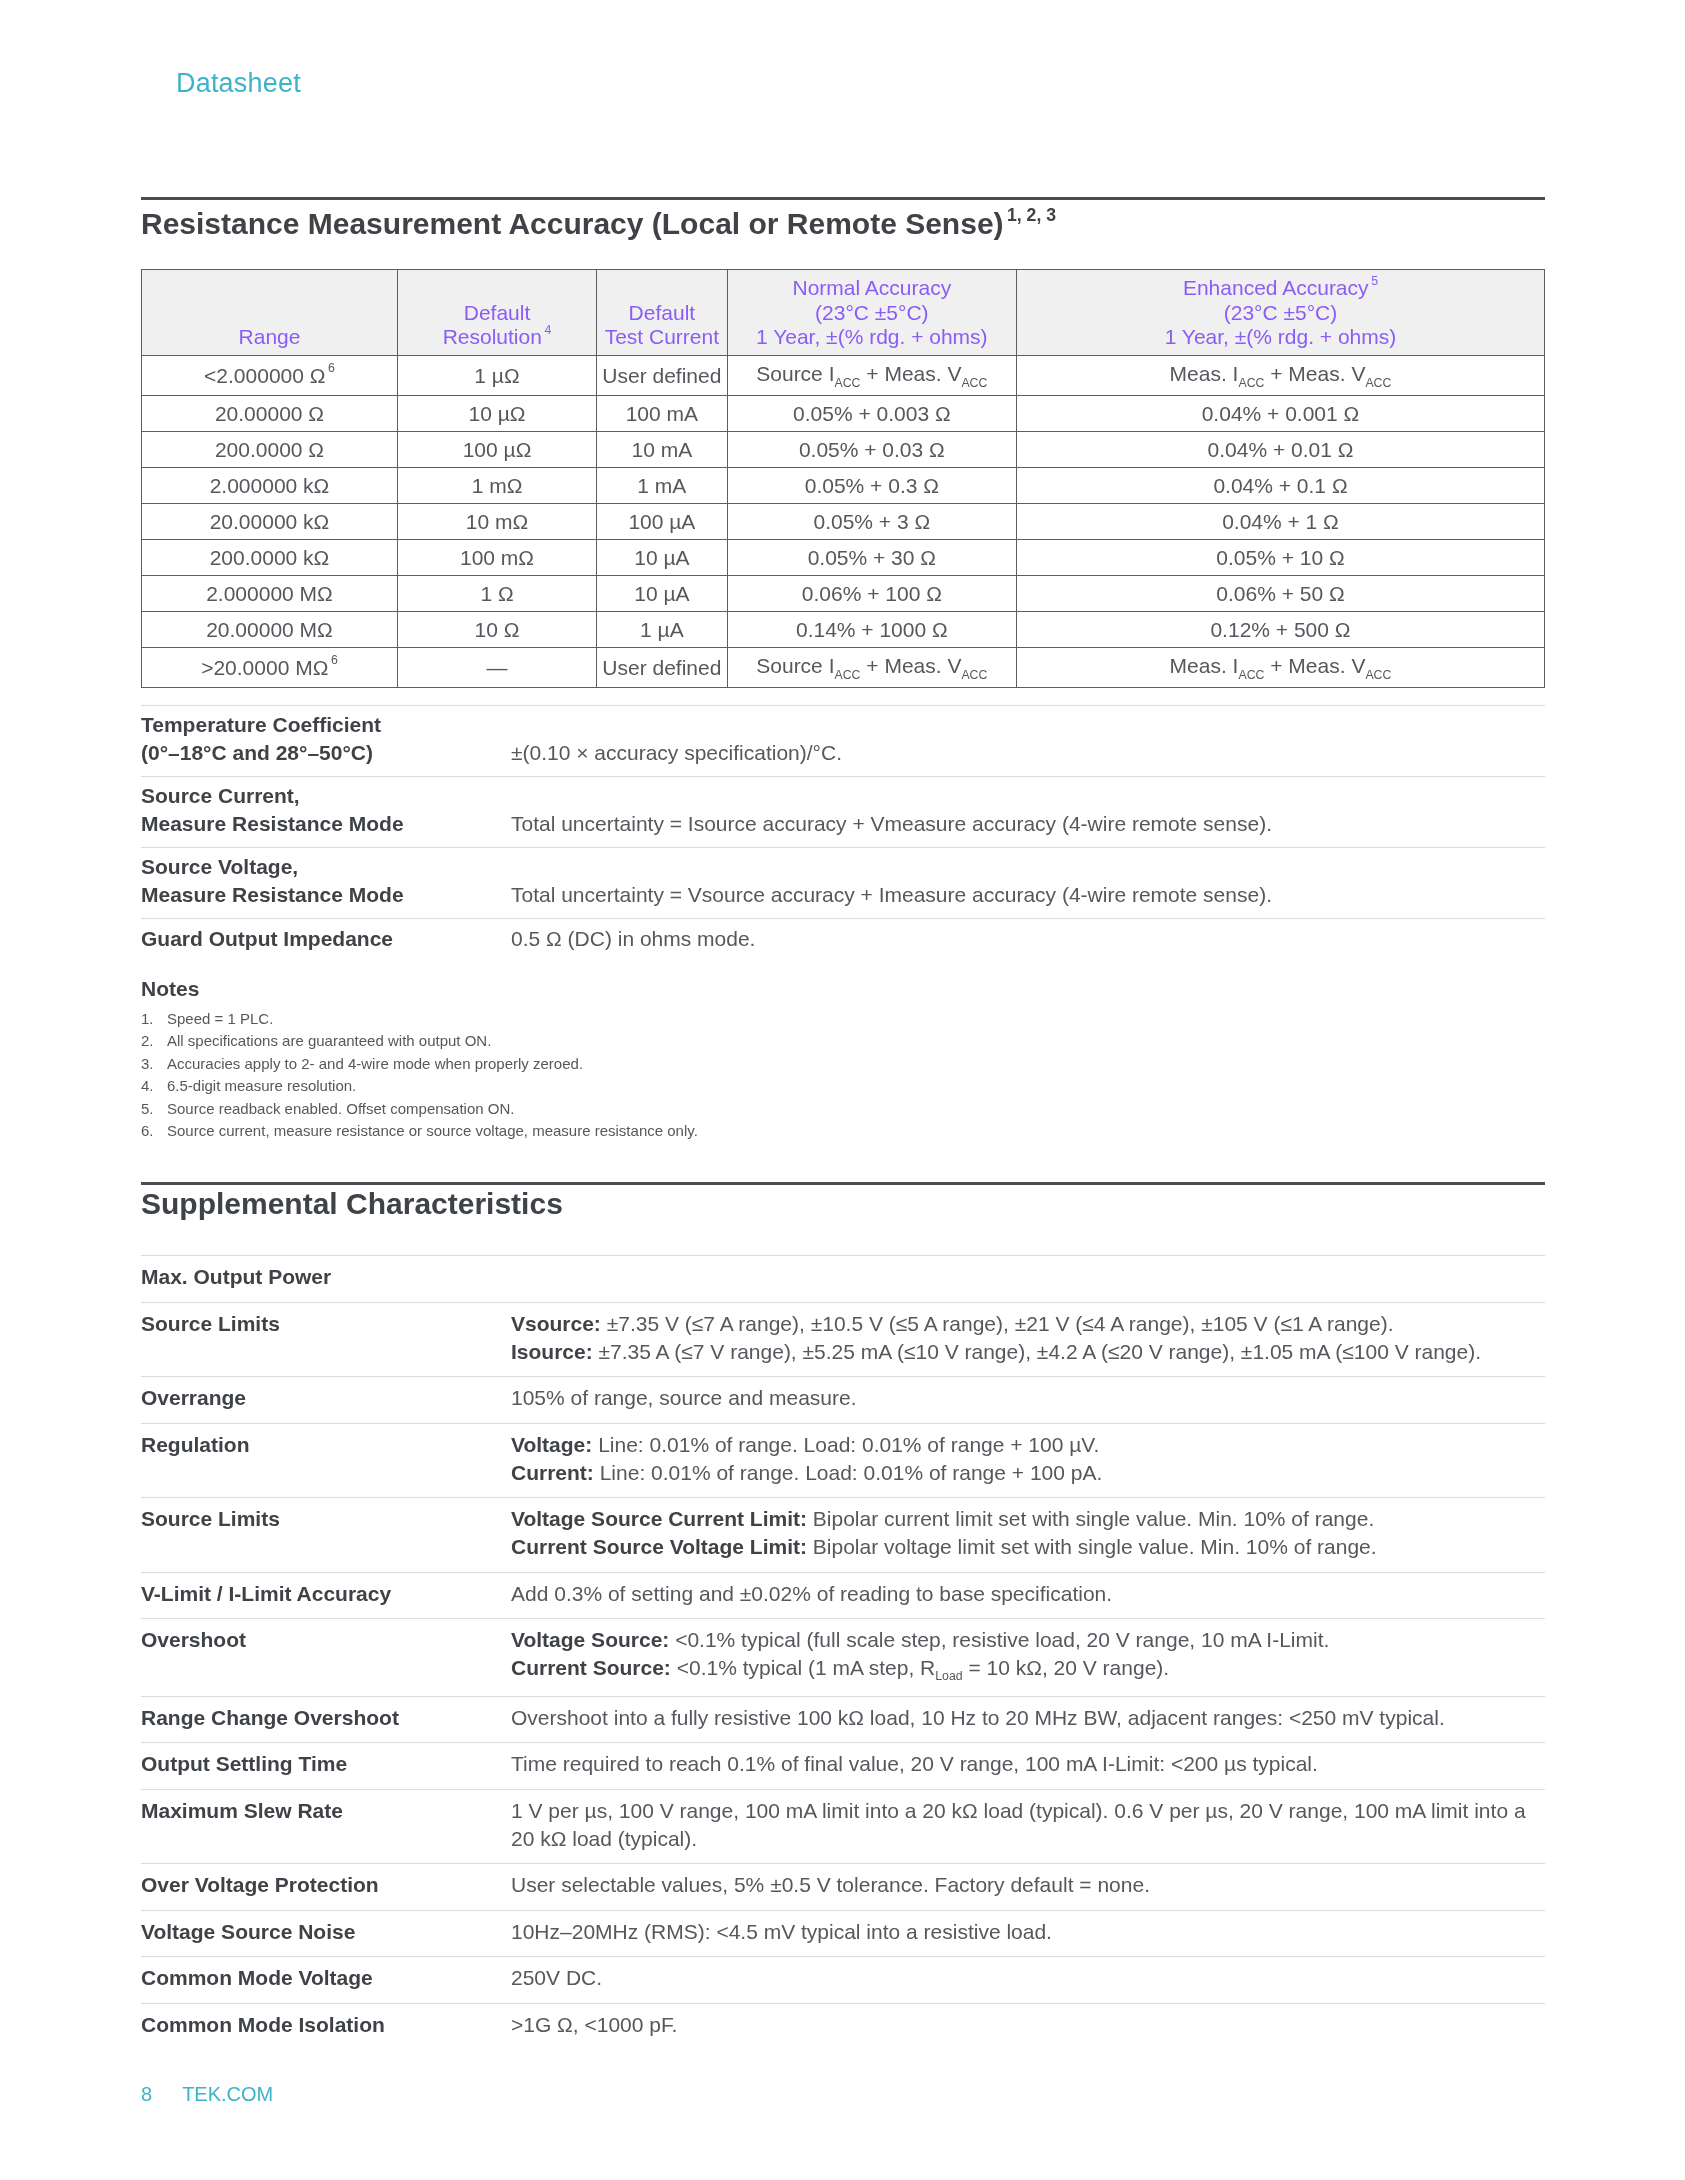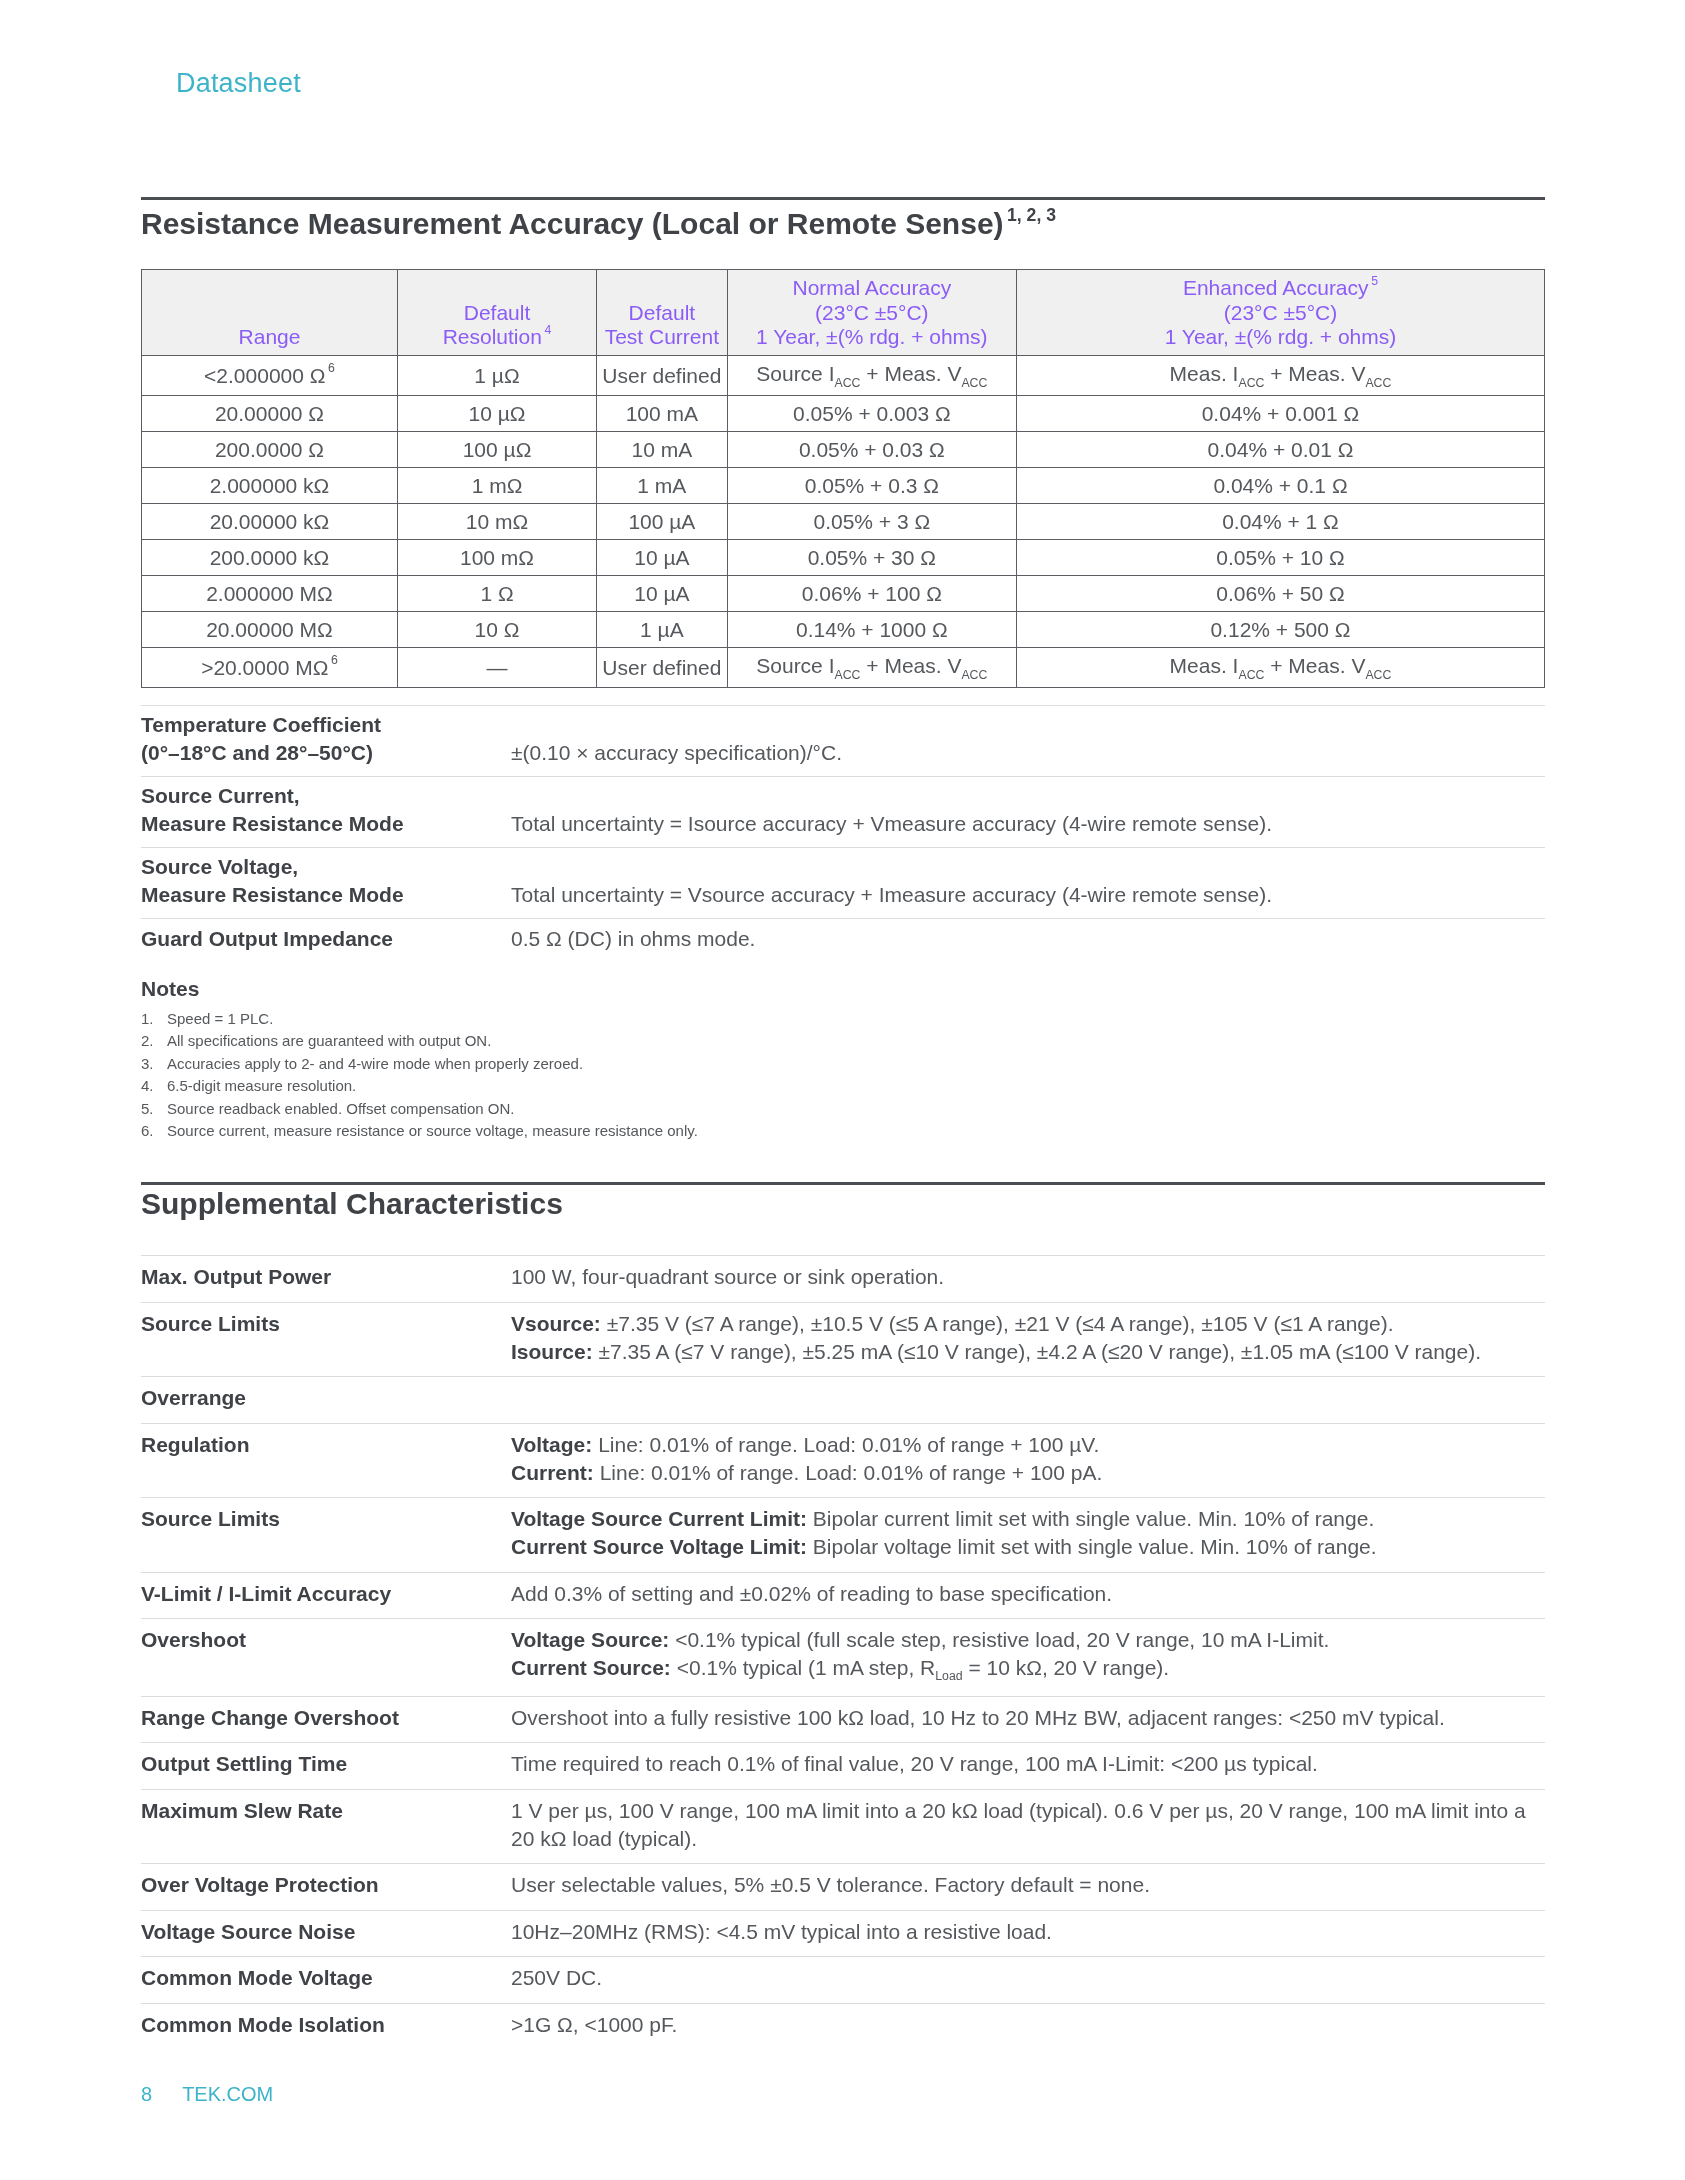--- a/index.html
+++ b/index.html
@@ -202,33 +202,33 @@
       <span class="num">6.</span>
       <span>Source current, measure resistance or source voltage, measure resistance only.</span>
     </li>
   </ol>
 
 <div class="abs rule-dark" style="top:1182px"></div>
 <div class="abs section-title" style="top:1187px">Supplemental Characteristics</div>
 <div class="spec-block" id="supp-specs" style="top:1232px">
     <div class="spec-row" style="padding: 7px 0px 10.5px; margin-top: 23px;">
       <div class="spec-label">Max. Output Power</div>
-      <div class="spec-value">
-        <div>100 W, four-quadrant source or sink operation.</div>
-      </div>
     </div>
     <div class="spec-row" style="padding: 7px 0px 10.5px;">
       <div class="spec-label">Source Limits</div>
       <div class="spec-value">
         <div><b>Vsource:</b> ±7.35 V (≤7 A range), ±10.5 V (≤5 A range), ±21 V (≤4 A range), ±105 V (≤1 A range).</div>
         <div><b>Isource:</b> ±7.35 A (≤7 V range), ±5.25 mA (≤10 V range), ±4.2 A (≤20 V range), ±1.05 mA (≤100 V range).</div>
       </div>
     </div>
     <div class="spec-row" style="padding: 7px 0px 10.5px;">
       <div class="spec-label">Overrange</div>
+      <div class="spec-value">
+        <div>105% of range, source and measure.</div>
+      </div>
     </div>
     <div class="spec-row" style="padding: 7px 0px 10.5px;">
       <div class="spec-label">Regulation</div>
       <div class="spec-value">
         <div><b>Voltage:</b> Line: 0.01% of range. Load: 0.01% of range + 100 µV.</div>
         <div><b>Current:</b> Line: 0.01% of range. Load: 0.01% of range + 100 pA.</div>
       </div>
     </div>
     <div class="spec-row" style="padding: 7px 0px 10.5px;">
       <div class="spec-label">Source Limits</div>

